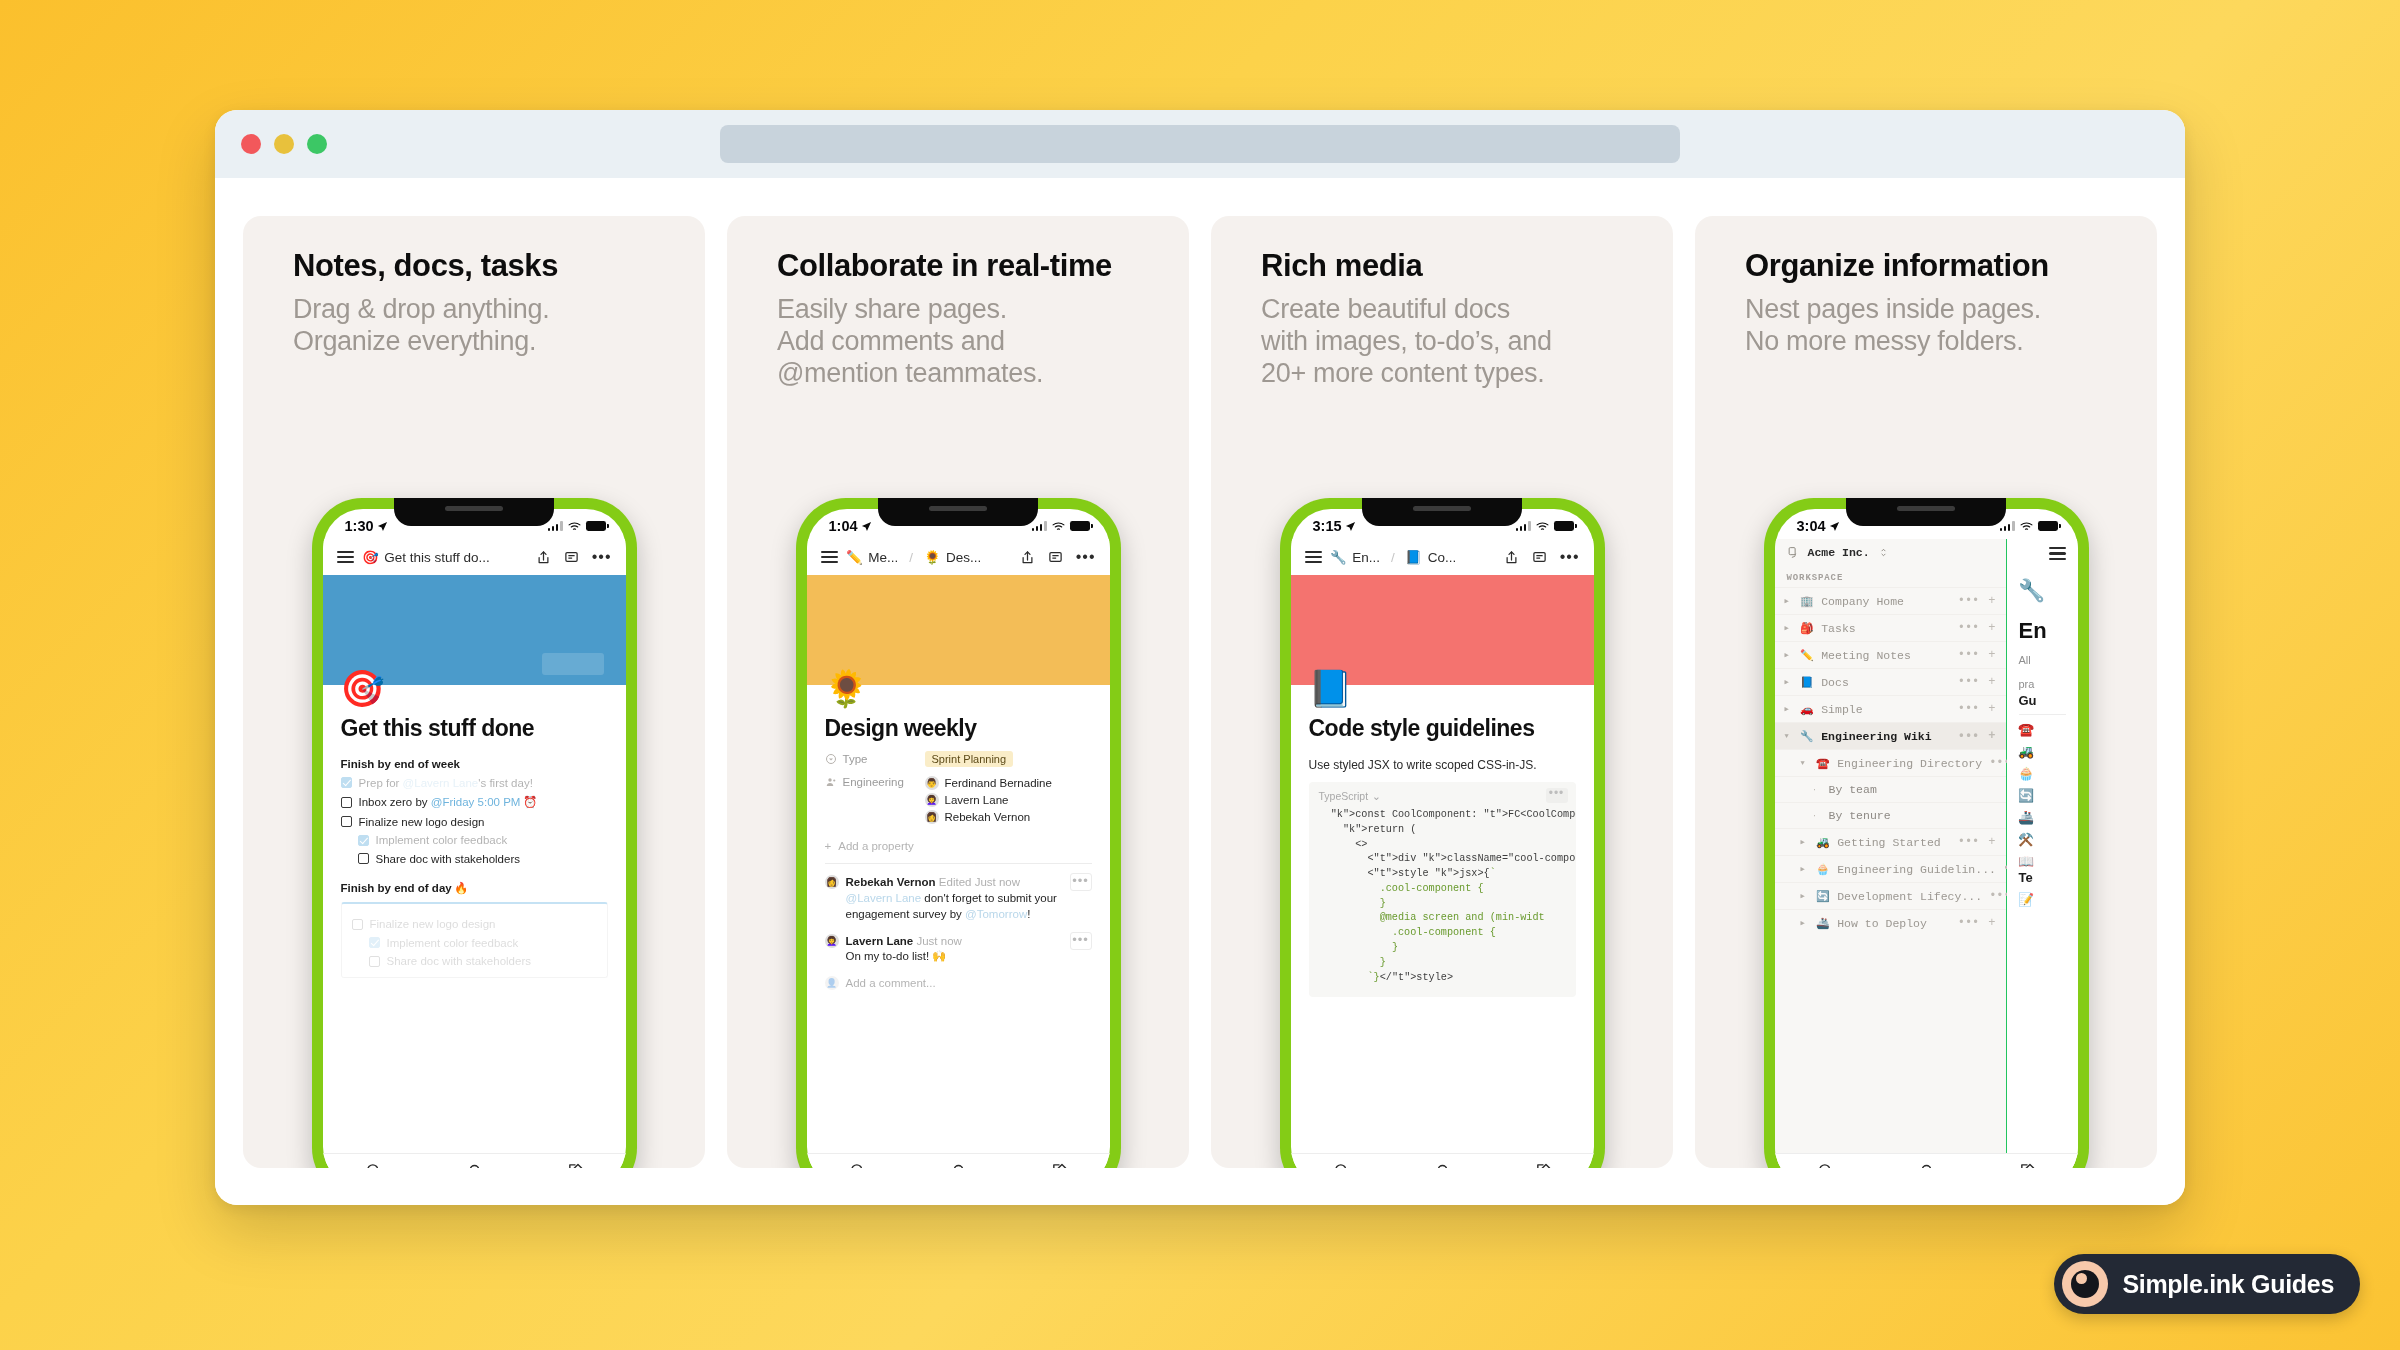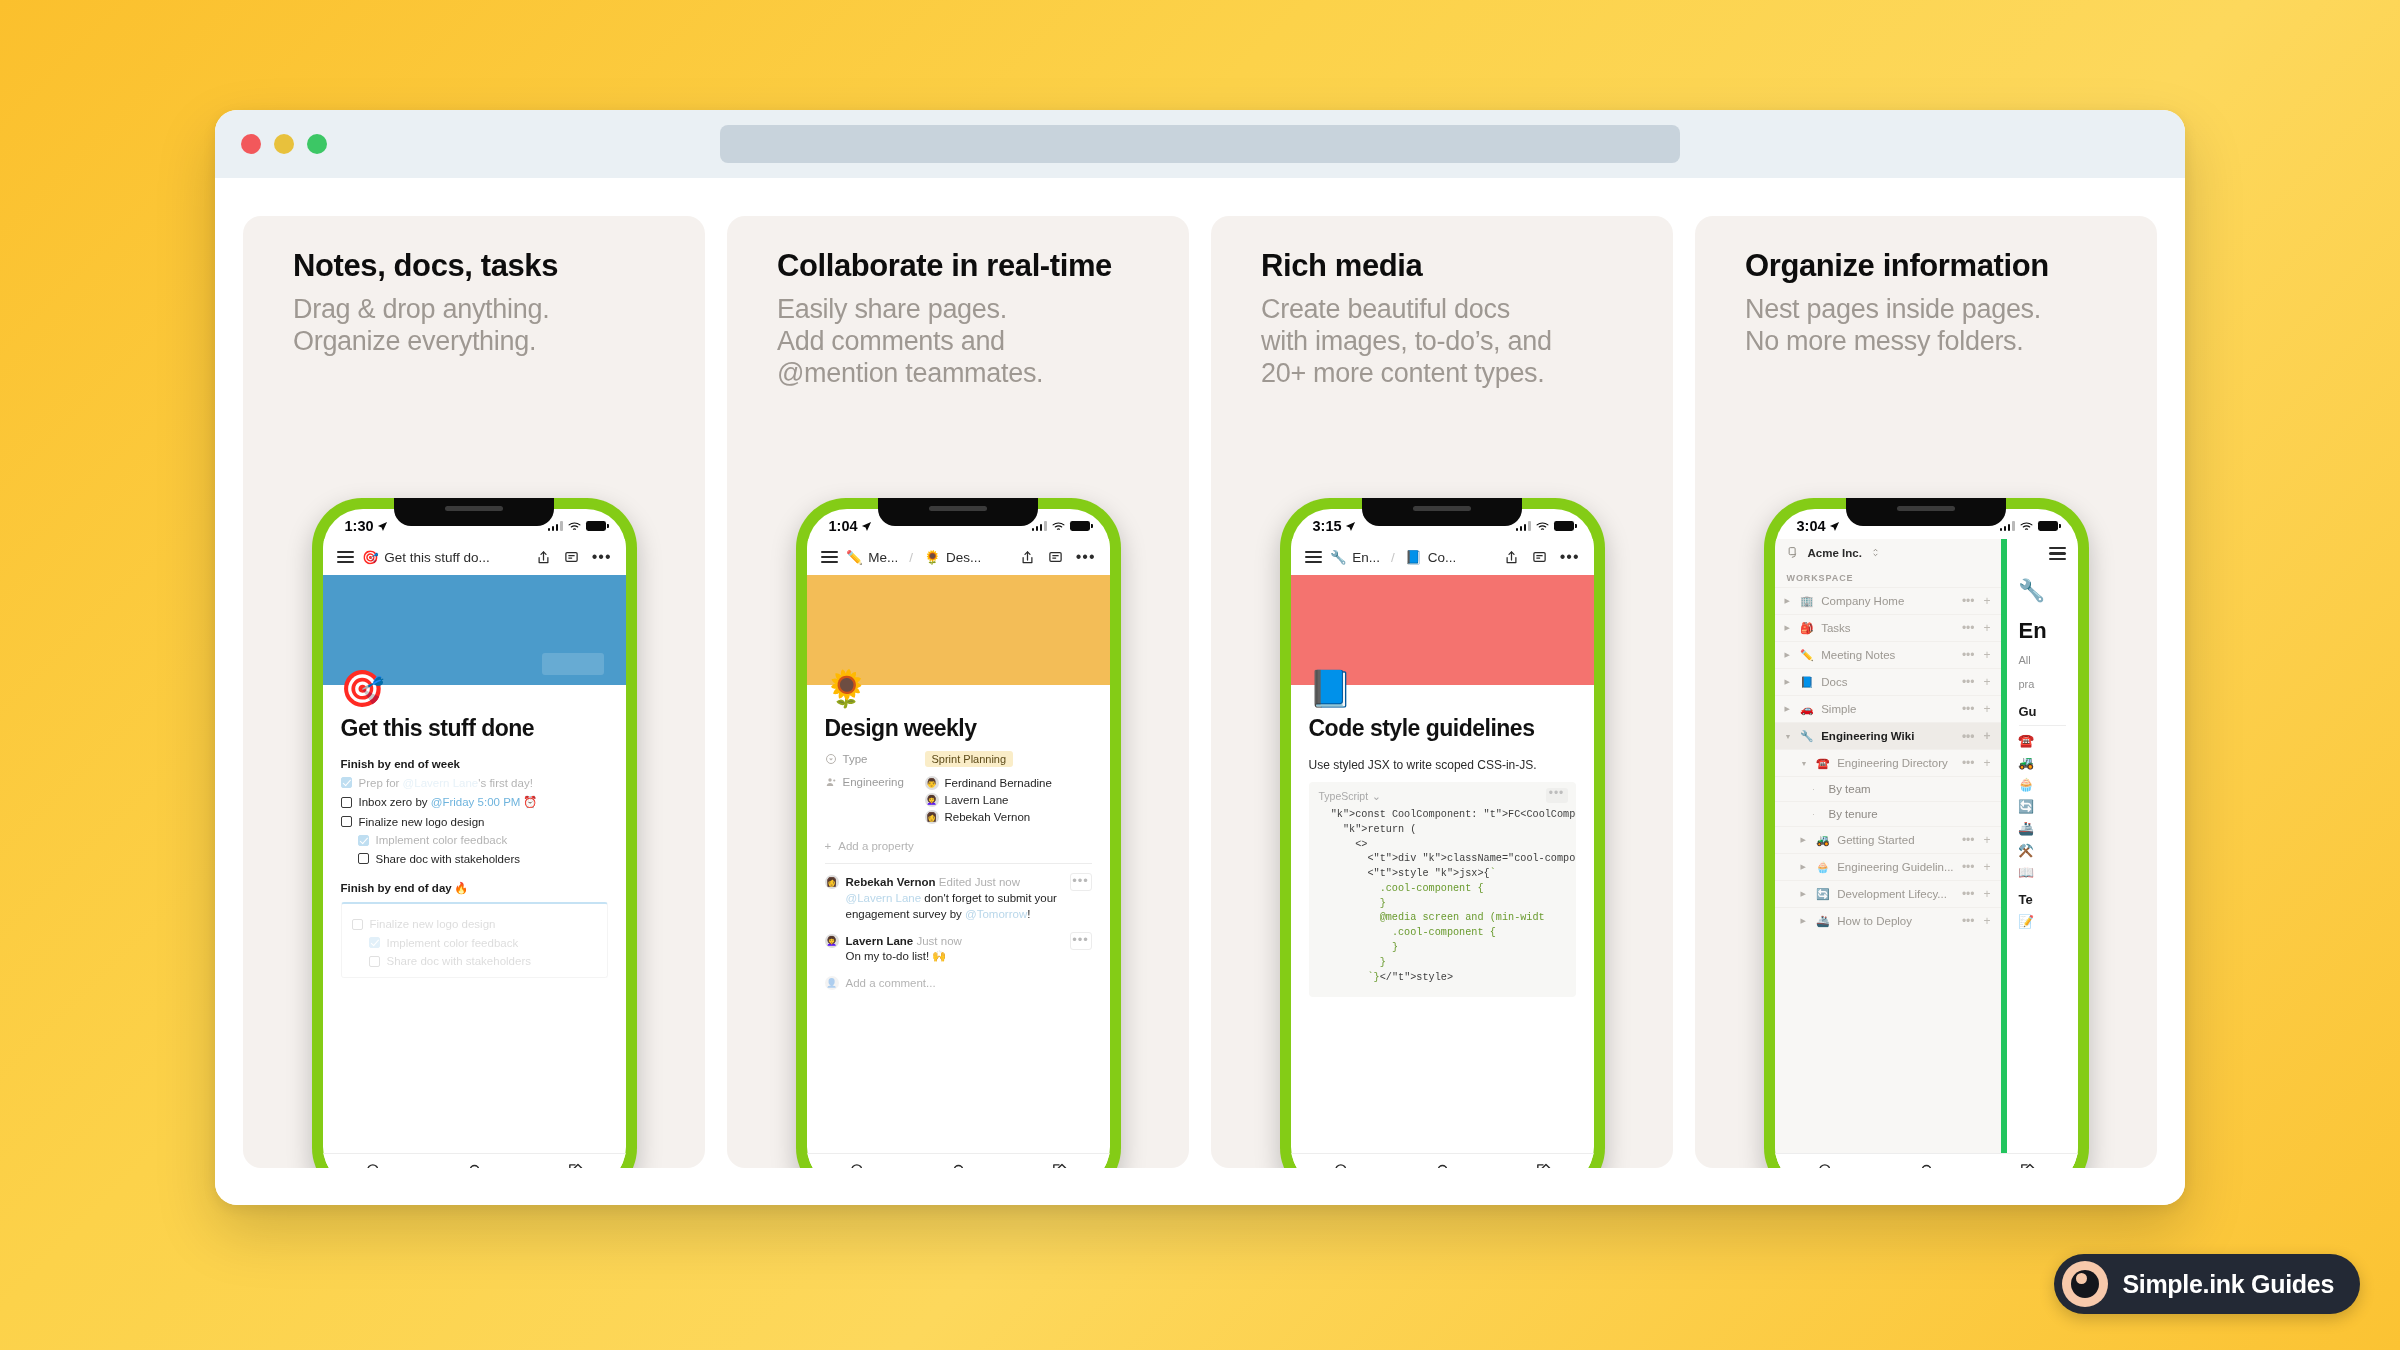--- a/index.html
+++ b/index.html
@@ -126,37 +126,37 @@
 
   
   .code-intro{font-size:12px;color:#2a2a2a;margin-top:16px;}
   .codebox{margin-top:10px;background:#f7f7f5;border-radius:4px;padding:8px 10px 12px;position:relative;overflow:hidden;}
   .code-lang{font-size:10.5px;color:#a9a9a9;display:flex;align-items:center;gap:4px;}
   .code-dots{position:absolute;right:8px;top:6px;background:#efefed;border-radius:3px;width:22px;height:15px;color:#bdbdbd;font-size:12px;text-align:center;line-height:11px;letter-spacing:1px;}
   pre.code{font-family:"Liberation Mono",monospace;font-size:10.2px;line-height:1.45;color:#3d3d3d;margin-top:6px;white-space:pre;} .s{color:#6a9b2f;} .p{color:#444;}
 
   
   .sb-wrap{display:flex;height:100%;}
-  .sb-col{width:232px;flex:none;background:#f8f7f5;border-right:6px solid #22c55e;}
+  .sb-col{width:232px;flex:none;background:#f8f7f5;border-right:1px solid #22c55e;font-family:Liberation Mono, monospace;}
   .sb-head{display:flex;align-items:center;gap:8px;padding:7px 12px;font-size:11.5px;font-weight:bold;color:#2a2a2a;}
   .sb-label{font-size:9px;font-weight:bold;color:#a4a09c;letter-spacing:.9px;padding:7px 12px 4px;}
   .sb-item{display:flex;align-items:center;gap:7px;padding:6px 10px;font-size:11.5px;color:#9c9892;border-top:1px solid #f1efec;white-space:nowrap;}
   .sb-item .tri{font-size:7px;color:#b3afa9;width:9px;flex:none;}
   .sb-item .emo{font-size:11px;flex:none;}
   .sb-item .sp{margin-left:auto;display:flex;align-items:center;gap:9px;color:#bfbbb5;font-size:12px;}
   .sb-item.active{background:#eeebe7;color:#1d1d1d;font-weight:bold;}
   .sb-item.child{padding-left:26px;}
   .sb-item.leaf{padding-left:38px;color:#8e8a85;}
   .sb-right-col{flex:1;background:#fff;position:relative;overflow:hidden;}
   .rc-top{display:flex;justify-content:flex-end;padding:8px 12px;}
   .rc-body{padding:10px 12px;}
   .rc-emoji{font-size:22px;}
   .rc-title{font-size:22px;font-weight:bold;margin-top:14px;color:#111;}
   .rc-sub{font-size:11px;color:#8f8f8f;margin-top:9px;line-height:1.35;}
-  .rc-h{font-size:13px;font-weight:bold;margin-top:12px;color:#1b1b1b;}
+  .rc-h{font-size:13px;font-weight:bold;margin-top:1px;color:#1b1b1b;}
   .rc-line{height:1px;background:#ededed;margin:6px 0;}
   .rc-ico{font-size:13px;margin-top:7px;}
 
   .bottombar{
     position:absolute;bottom:0;left:0;right:0;height:34px;background:#fff;
     border-top:1px solid #ededed;display:flex;align-items:center;justify-content:space-around;
   }
   .bottombar .ic{width:17px;height:17px;}
 
   

